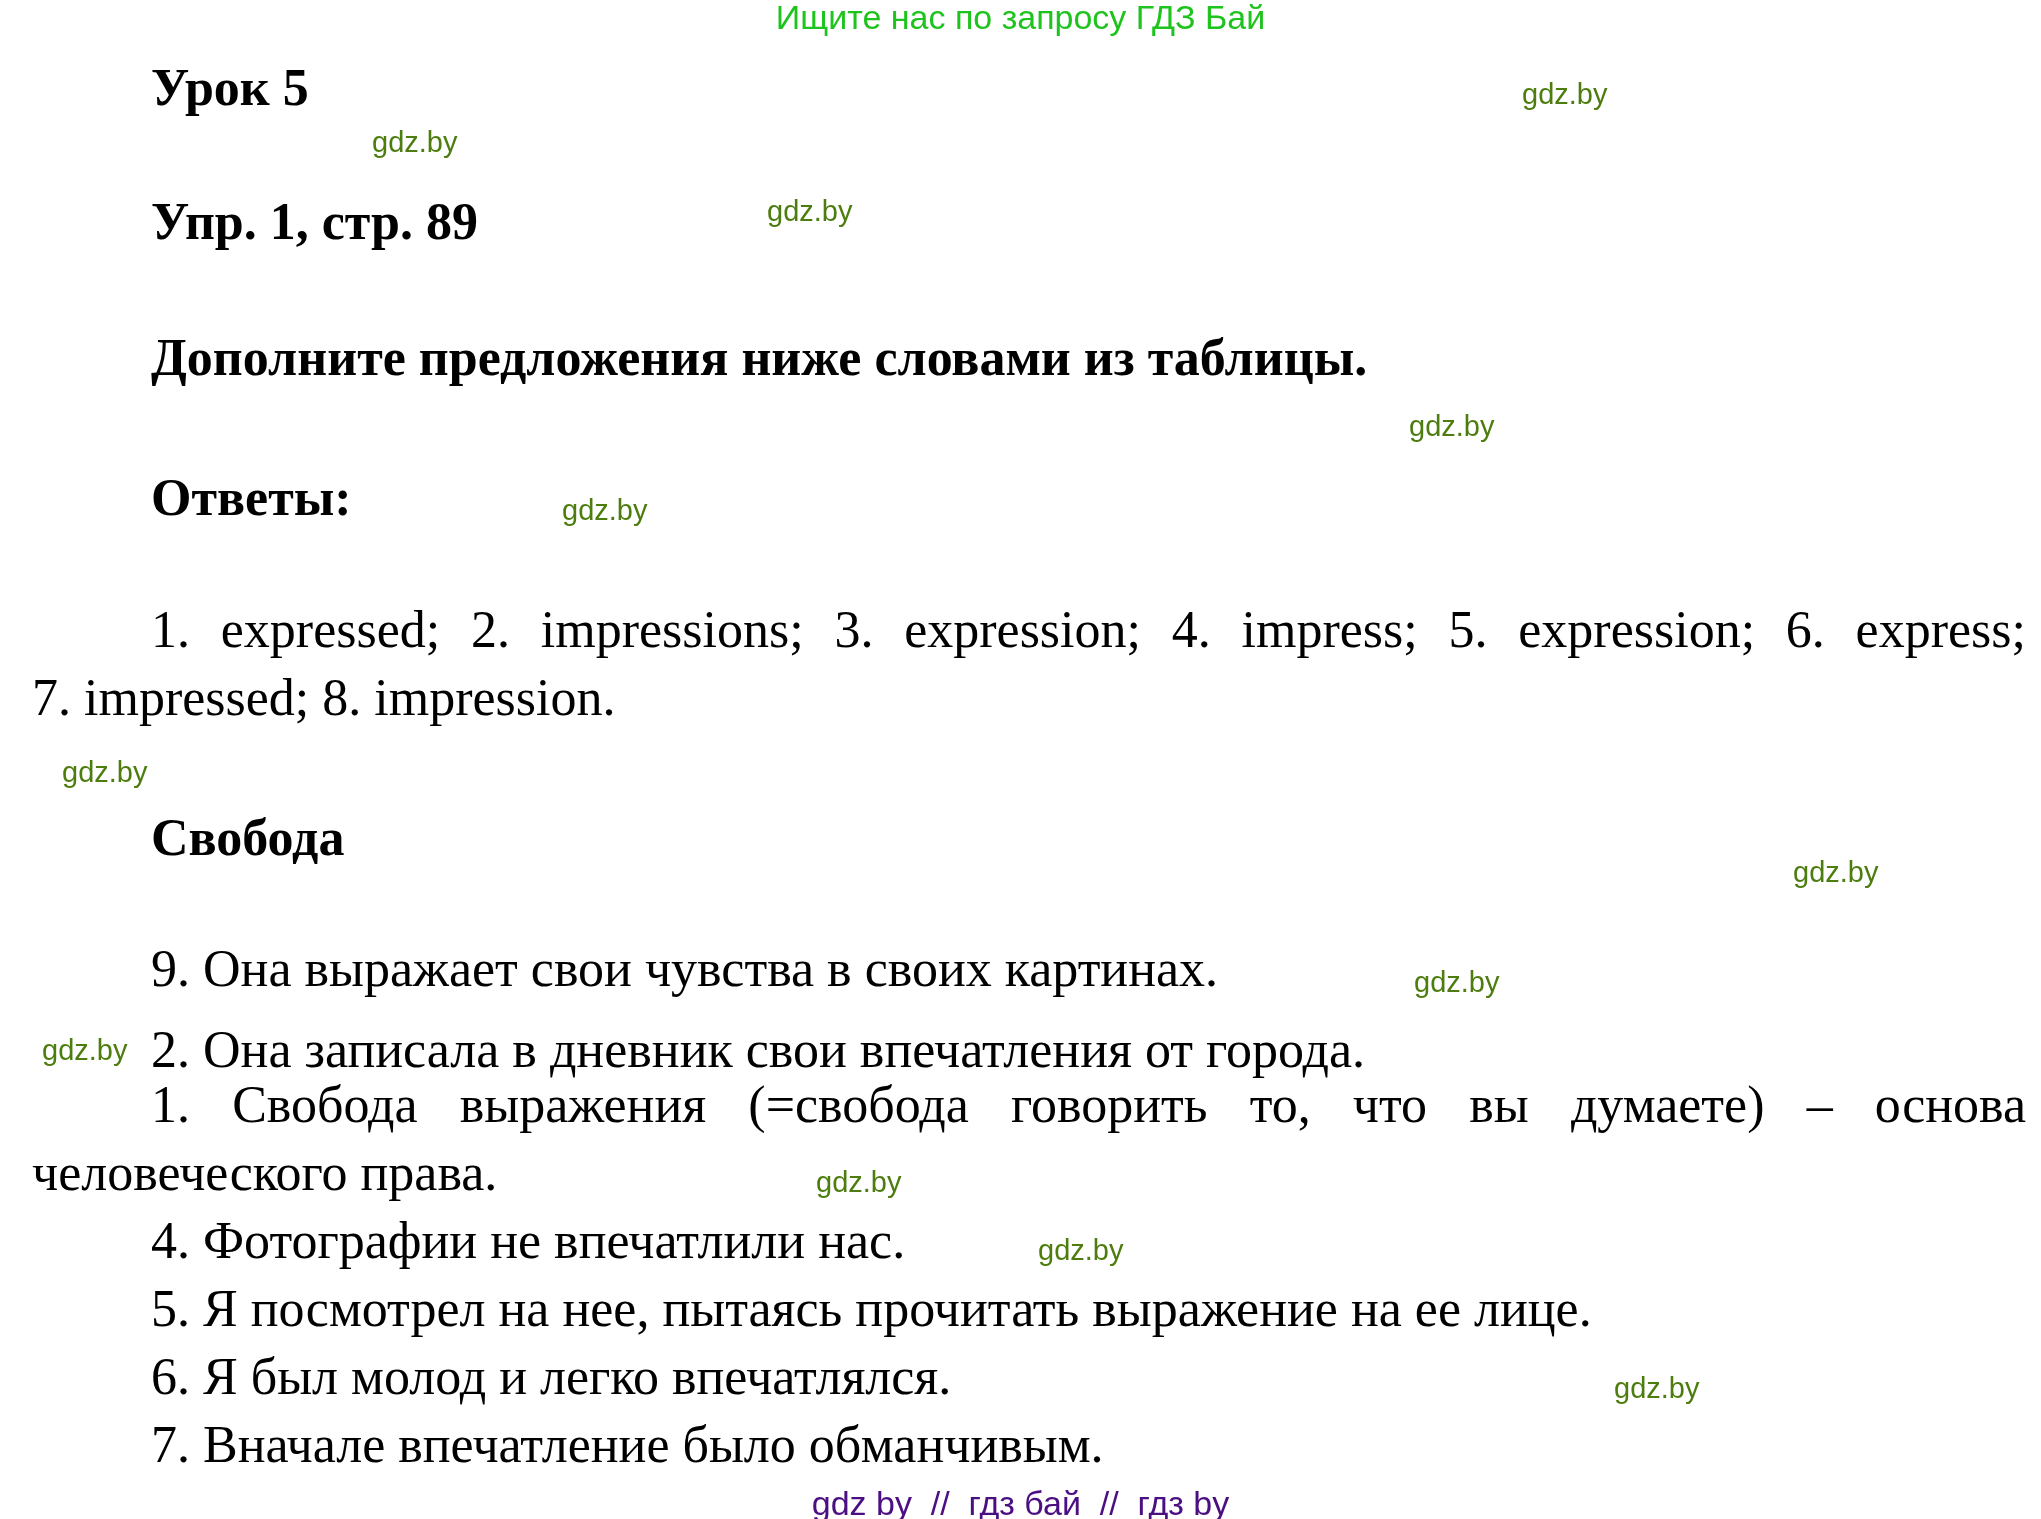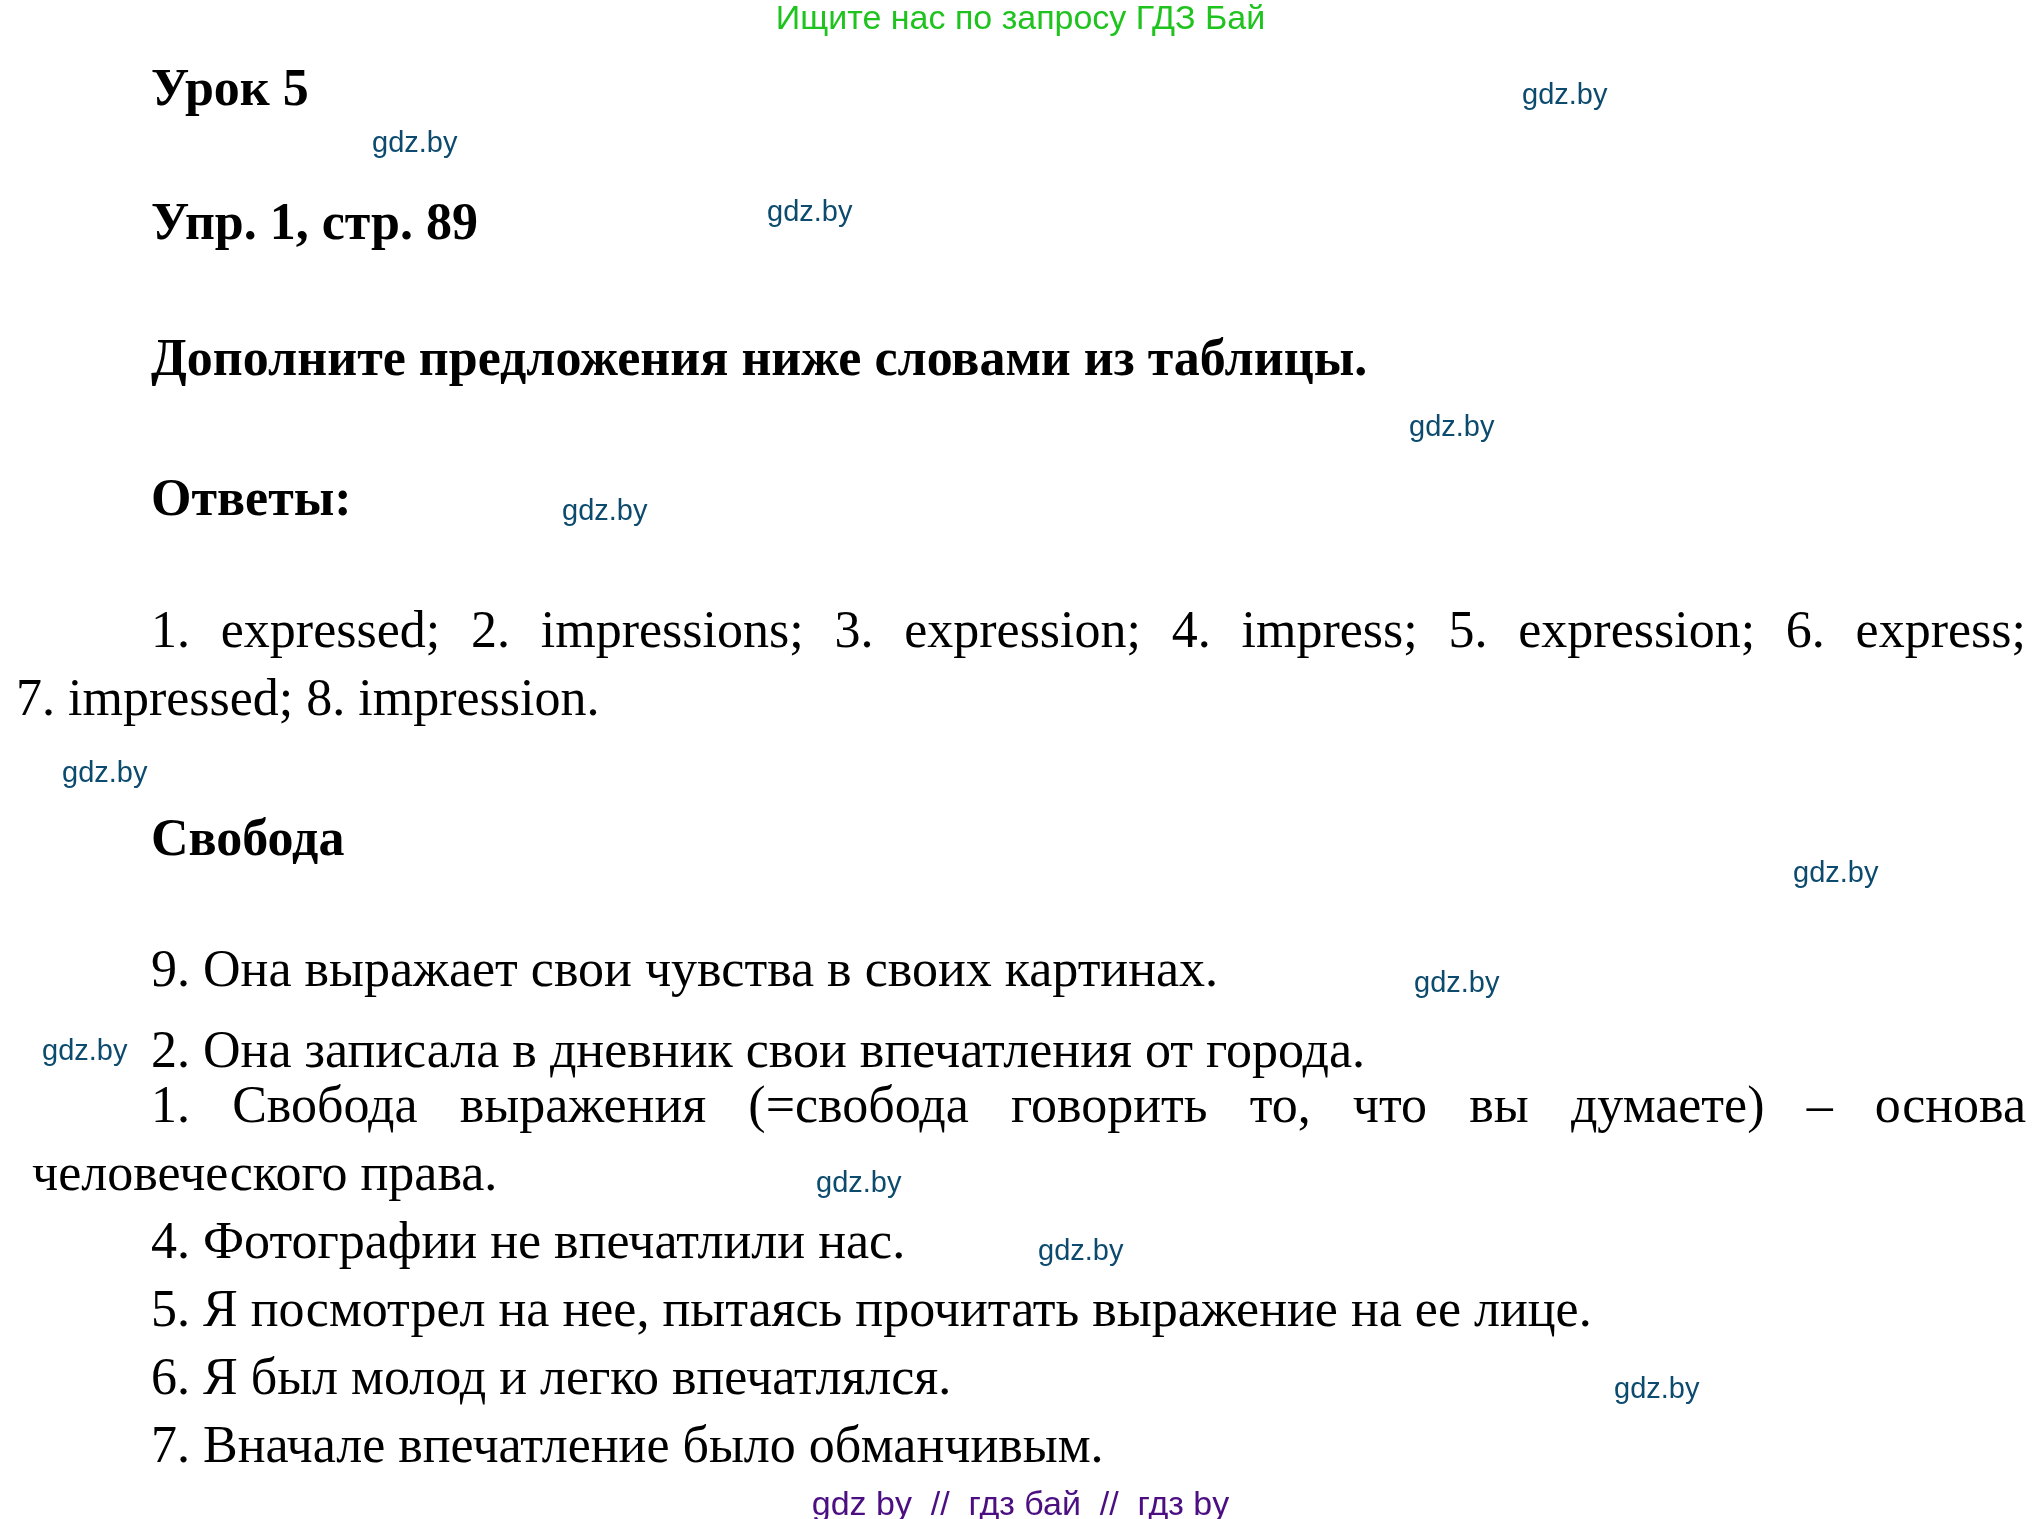--- a/index.html
+++ b/index.html
@@ -1,20 +1,20 @@
 <!DOCTYPE html>
 <html><head>
 <meta charset="utf-8">
 <style>
   html, body { margin:0; padding:0; background:#ffffff; }
   body { width:2041px; height:1519px; position:relative; overflow:hidden; font-family:"Liberation Serif", serif; color:#000; }
   .abs { position:absolute; white-space:nowrap; }
   .top-banner { left:0; width:2041px; text-align:center; top:-2px; font-family:"Liberation Sans", sans-serif; font-size:34px; color:#1ec31e; }
   .h { font-weight:bold; font-size:52px; }
-  .wm { font-family:"Liberation Sans", sans-serif; font-size:29px; color:#0c4a6e; }
+  .wm { font-family:"Liberation Sans", sans-serif; font-size:29px; color:#4d7c0f; }
   .body-line { font-size:52px; }
   .justify { left:32px; width:1994px; text-align:justify; text-align-last:justify; }
   .bottom-banner { left:0; width:2041px; text-align:center; top:1484px; font-family:"Liberation Sans", sans-serif; font-size:34px; color:#4b0f82; }
 </style>
 </head>
 <body>
 
 <div class="abs top-banner">Ищите нас по запросу ГДЗ Бай</div>
 
 <div class="abs h" style="left:151px; top:58px;">Урок 5</div>
@@ -24,21 +24,21 @@
 <div class="abs h" style="left:151px; top:192px;">Упр. 1, стр. 89</div>
 <div class="abs wm" style="left:767px; top:195px;">gdz.by</div>
 
 <div class="abs h" style="left:151px; top:328px;">Дополните предложения ниже словами из таблицы.</div>
 <div class="abs wm" style="left:1409px; top:410px;">gdz.by</div>
 
 <div class="abs h" style="left:151px; top:468px;">Ответы:</div>
 <div class="abs wm" style="left:562px; top:494px;">gdz.by</div>
 
 <div class="abs body-line justify" style="top:600px; text-indent:119px;">1. expressed; 2. impressions; 3. expression; 4. impress; 5. expression; 6. express;</div>
-<div class="abs body-line" style="left:16px; top:668px;text-align:center;">7. impressed; 8. impression.</div>
+<div class="abs body-line" style="left:32px; top:668px;text-align:center;">7. impressed; 8. impression.</div>
 <div class="abs wm" style="left:62px; top:756px;">gdz.by</div>
 
 <div class="abs h" style="left:151px; top:808px;">Свобода</div>
 <div class="abs wm" style="left:1793px; top:856px;">gdz.by</div>
 
 <div class="abs body-line" style="left:151px; top:939px;">9. Она выражает свои чувства в своих картинах.</div>
 <div class="abs wm" style="left:1414px; top:966px;">gdz.by</div>
 
 <div class="abs wm" style="left:42px; top:1034px;">gdz.by</div>
 <div class="abs body-line" style="left:151px; top:1007px;margin-top:13px;">2. Она записала в дневник свои впечатления от города.</div>

